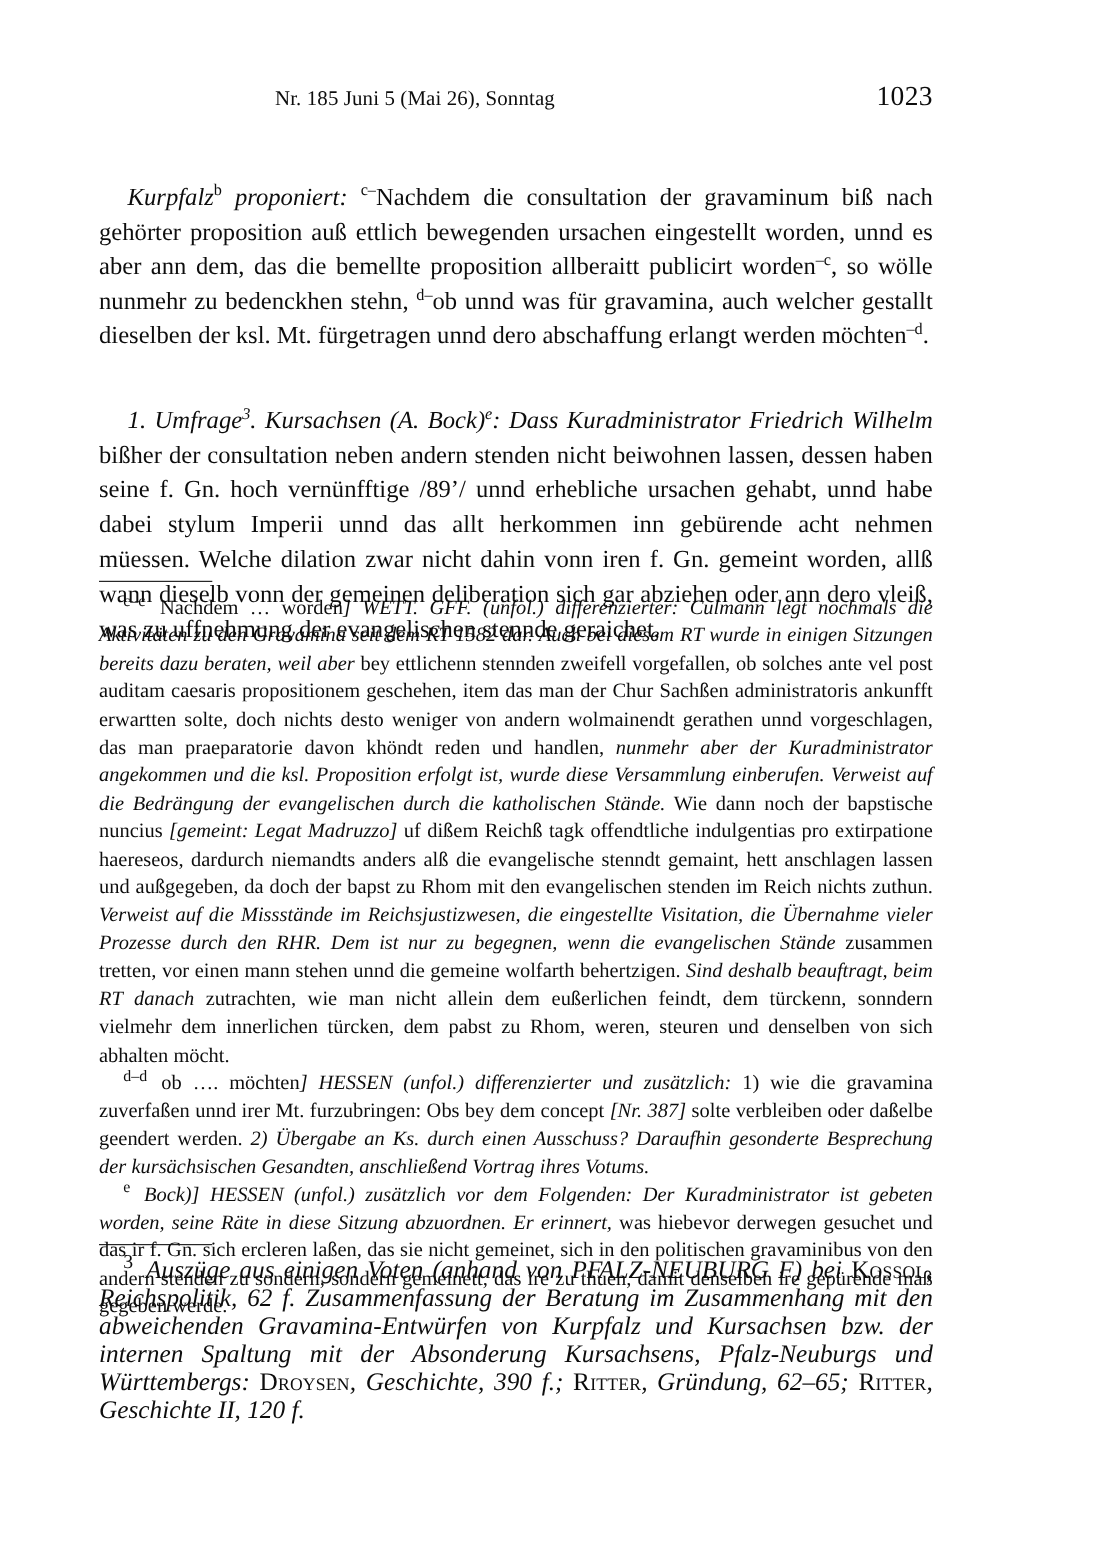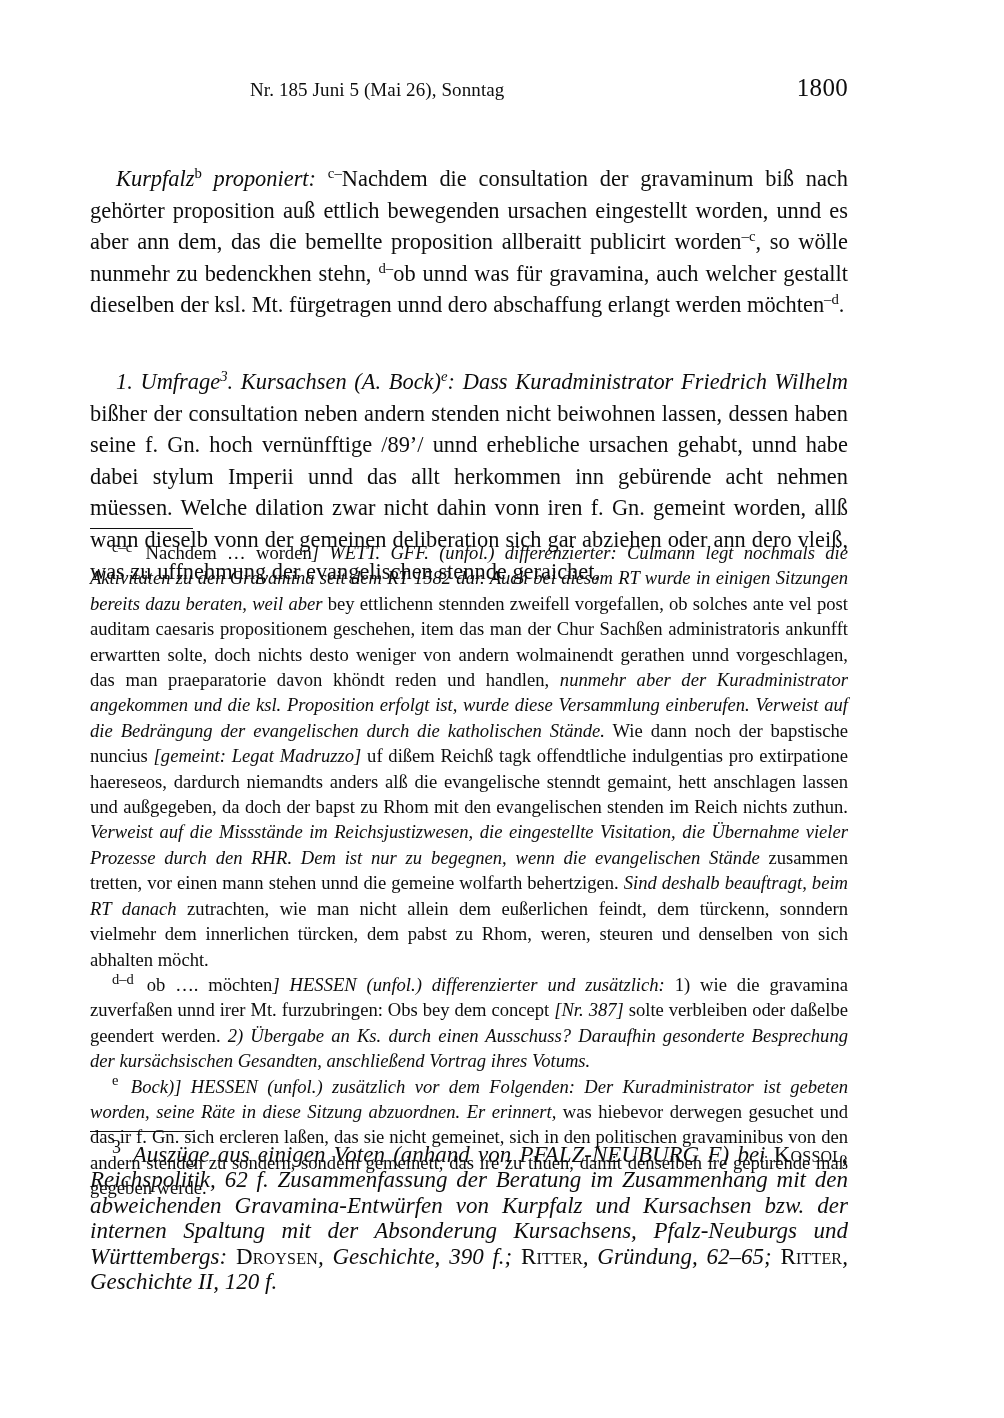--- a/index.html
+++ b/index.html
@@ -131,21 +131,21 @@
   }
   .rom { font-style: normal; }
 </style>
 </head>
 <body>
 
 <div class="page">
 
   <div class="runhead">
     <span class="runhead-title">Nr. 185 Juni 5 (Mai 26), Sonntag</span>
-    <span class="runhead-folio">1800</span>
+    <span class="runhead-folio">1023</span>
   </div>
 
   <div class="body-block">
 
 
     <p class="ind"><span class="it">Kurpfalz</span><span class="sup supr">b</span><span class="it"> proponiert:</span> <span class="sup">c–</span><span>Nachdem die consultation der gravaminum biß nach gehörter proposition auß ettlich bewegenden ursachen eingestellt worden, unnd es aber ann dem, das die bemellte proposition allberaitt publicirt worden</span><span class="sup">–c</span><span>, so wölle nunmehr zu bedenckhen stehn, </span><span class="sup">d–</span><span>ob unnd was für gravamina, auch welcher gestallt dieselben der ksl. Mt. fürgetragen unnd dero abschaffung erlangt werden möchten</span><span class="sup">–d</span><span>.</span></p>
 
     <p class="ind"><span class="it">1. Umfrage</span><span class="sup it">3</span><span class="it">. Kursachsen (A. Bock)</span><span class="sup it">e</span><span class="it">: Dass Kuradministrator Friedrich Wilhelm</span><span> bißher der consultation neben andern stenden nicht beiwohnen lassen, dessen haben seine f. Gn. hoch vernünfftige /89’/ unnd erhebliche ursachen gehabt, unnd habe dabei stylum Imperii unnd das allt herkommen inn gebürende acht nehmen müessen. Welche dilation zwar nicht dahin vonn iren f. Gn. gemeint worden, allß wann dieselb vonn der gemeinen deliberation sich gar abziehen oder ann dero vleiß, was zu uffnehmung der evangelischen stennde geraichet,</span></p>
 
   </div>

